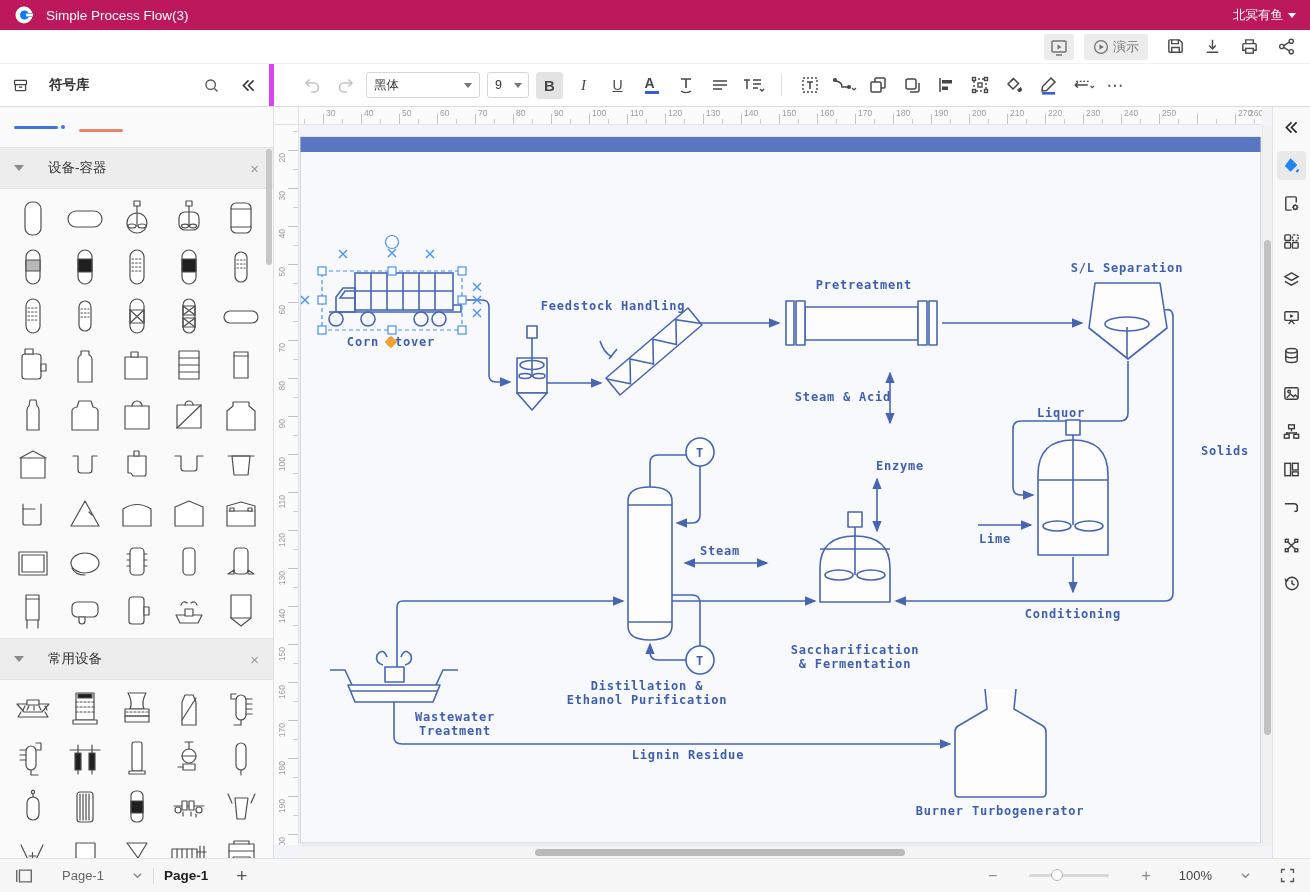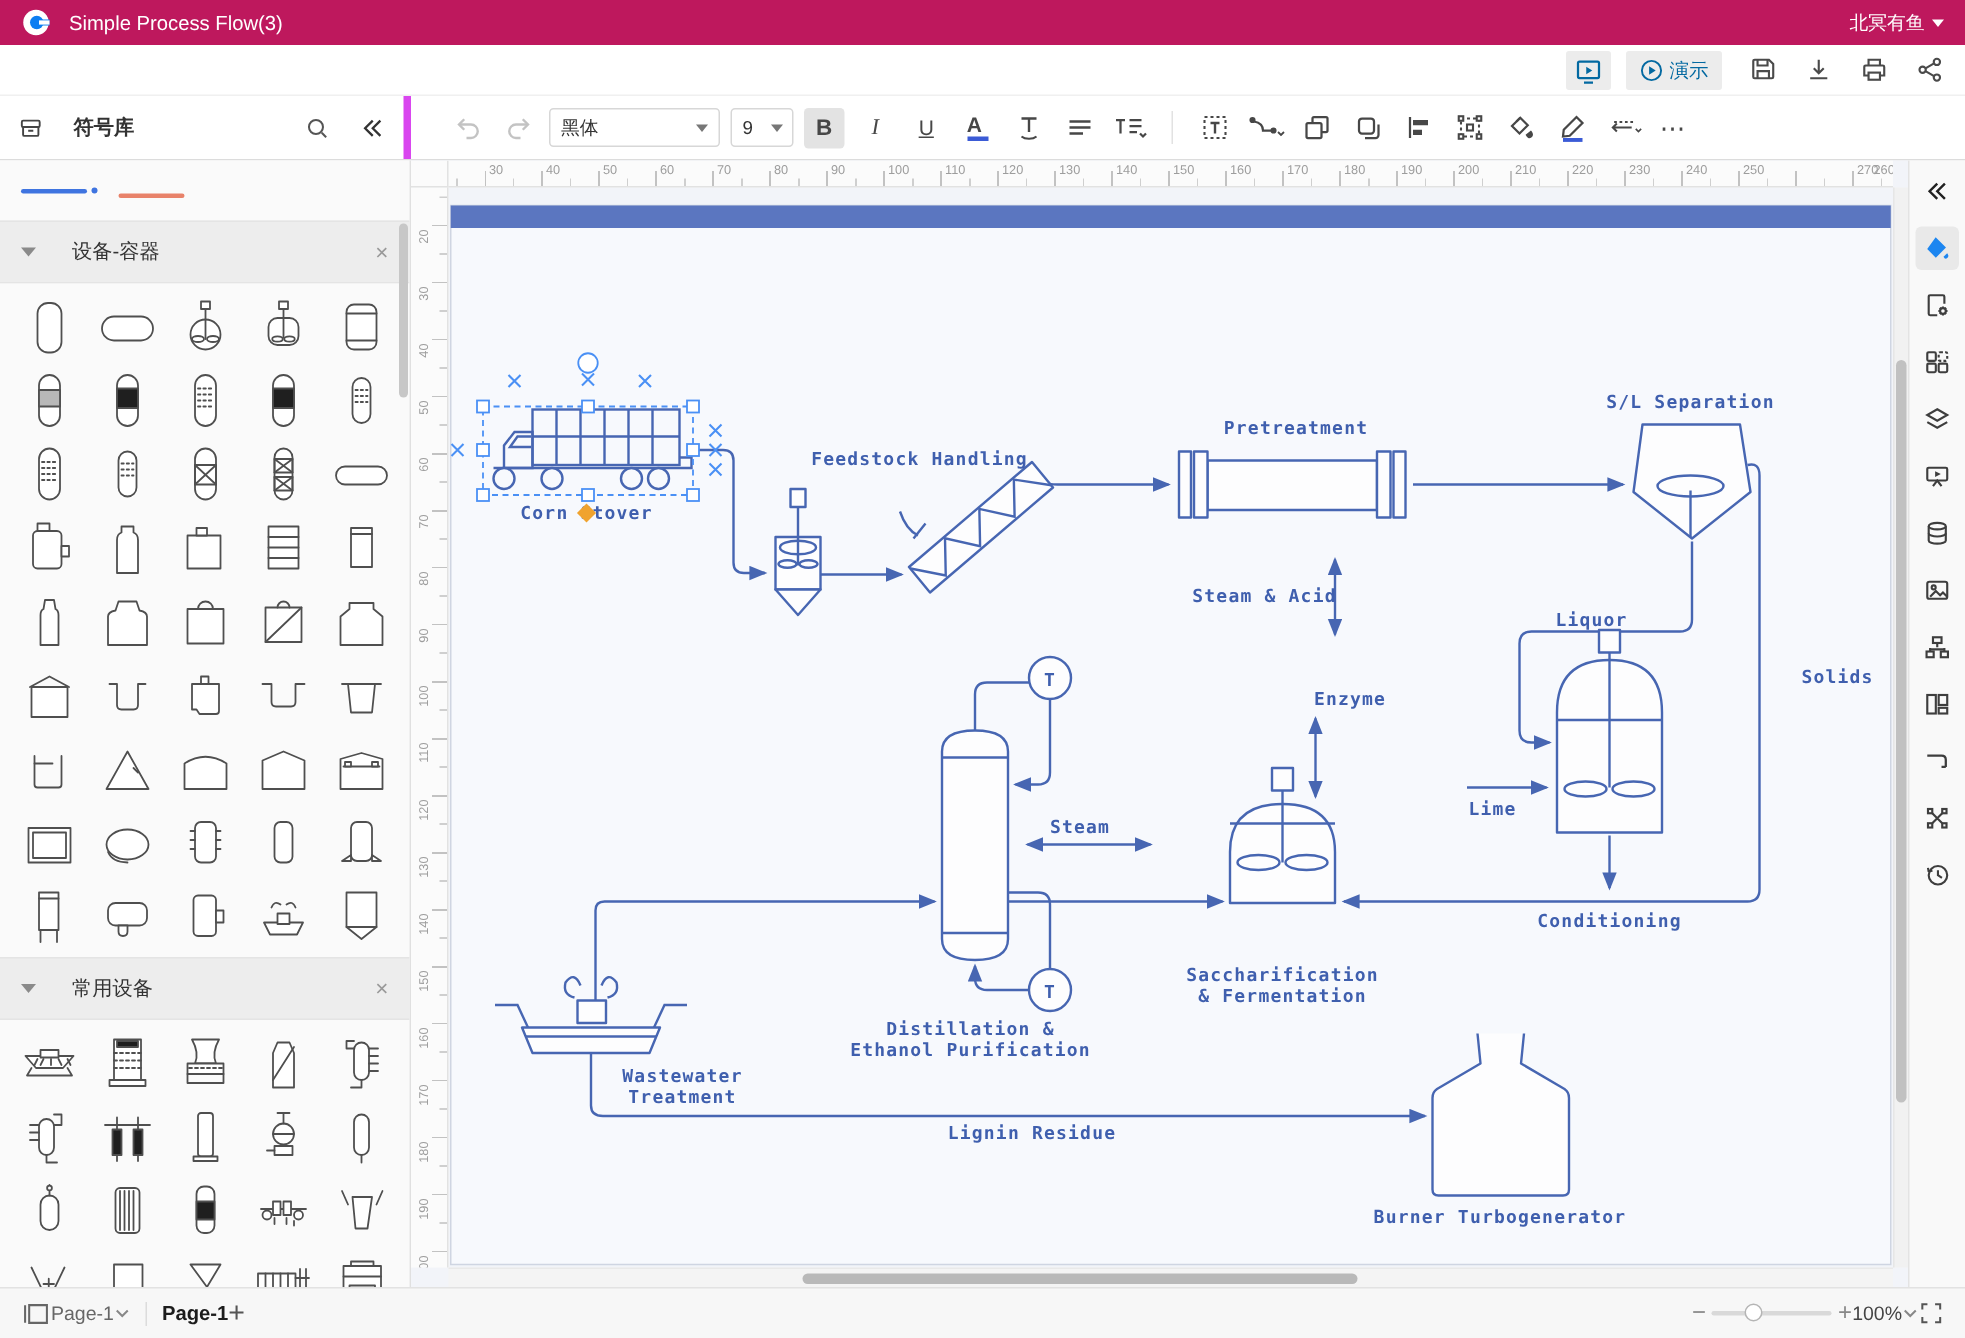--- a/index.html
+++ b/index.html
@@ -8,21 +8,21 @@
   .titlebar{height:30px;background:#be185d;display:flex;align-items:center;padding:0 14px;color:#fff}
   .titlebar .logo{width:20px;height:20px;margin-right:12px}
   .titlebar .doc-title{font-size:13.5px}
   .titlebar .spacer{flex:1}
   .titlebar .user{font-size:12.5px;display:flex;align-items:center;gap:5px;cursor:pointer}
   .caret{width:0;height:0;border-left:4px solid transparent;border-right:4px solid transparent;border-top:5px solid #fff;display:inline-block}
   .caret.dark{border-top-color:#777}
   .menubar{height:34px;background:#fff;display:flex;align-items:center;padding:0 14px;border-bottom:1px solid #f0f0f0}
   .menu-item{font-size:13.5px;color:#262626;margin-right:32px;cursor:pointer}
   .menubar .spacer{flex:1}
-  .mb-btn{height:26px;background:#ececec;border-radius:2px;display:flex;align-items:center;justify-content:center;margin-left:10px;cursor:pointer;color:#0369a1}
+  .mb-btn{height:26px;background:#ececec;border-radius:2px;display:flex;align-items:center;justify-content:center;margin-left:10px;cursor:pointer;color:#737373}
   .mb-btn.sq{width:30px}
   .mb-btn.present{padding:0 9px;gap:4px;font-size:13px}
   .mb-icon{width:19px;height:19px;margin-left:18px;color:#4a4a4a;cursor:pointer}
   .toolbar-row{height:43px;display:flex;border-bottom:1px solid #dcdcdc;background:#fff}
   .panel-head{width:274px;min-width:274px;border-right:5px solid #d946ef;display:flex;align-items:center;padding:0 12px;gap:20px}
   .panel-head .ttl{font-size:13.5px;color:#333;font-weight:bold}
   .panel-head .spacer{flex:1}
   .tb-main{flex:1;display:flex;align-items:center;padding-left:24px;gap:7px}
   .tb-btn{width:27px;height:27px;display:flex;align-items:center;justify-content:center;border-radius:3px;color:#474747;cursor:pointer;position:relative}
   .tb-btn.active{background:#e3e3e3}
@@ -60,21 +60,21 @@
   .ruler-v .ticks-major{position:absolute;right:0;top:25px;bottom:0;width:10px;background:repeating-linear-gradient(180deg,#c2c2c2 0 1px,transparent 1px 38px)}
   .viewport{position:absolute;left:25px;top:18px;width:963px;height:720px;background:#f2f4f9}
   .vscroll{position:absolute;right:0;top:18px;bottom:13px;width:10px;background:#f1f1f1;border-left:1px solid #e6e6e6}
   .vscroll .thumb{position:absolute;left:1px;width:7px;top:115px;height:495px;background:#c1c1c1;border-radius:4px}
   .hscroll{position:absolute;left:25px;right:10px;bottom:0;height:13px;background:#f4f4f4;border-top:1px solid #e9e9e9}
   .hscroll .thumb{position:absolute;top:3px;left:236px;width:370px;height:7px;background:#b9b9b9;border-radius:4px}
   .rail{width:38px;min-width:38px;background:#f9f9f9;border-left:1px solid #e3e3e3;display:flex;flex-direction:column;align-items:center;padding-top:6px;gap:9px}
   .rail .ric{width:29px;height:29px;display:flex;align-items:center;justify-content:center;color:#3e3e3e;cursor:pointer;border-radius:4px}
   .rail .ric.active{background:#e9e9e9;color:#1d86f0}
   .statusbar{height:34px;background:#f7f7f7;border-top:1px solid #e2e2e2;display:flex;align-items:center;padding:0 14px;color:#555}
-  .statusbar .grp{display:flex;align-items:center;gap:0}
+  .statusbar .grp{display:flex;align-items:center;gap:28px}
   .statusbar .divider{width:1px;height:16px;background:#dcdcdc;margin:0 10px}
   .statusbar .pg{font-size:13px;color:#666}
   .statusbar .tab{font-size:13.5px;font-weight:bold;color:#1c1c1c}
   .statusbar .plus{font-size:19px;color:#555;cursor:pointer;line-height:1}
   .statusbar .spacer{flex:1}
   .slider{width:80px;height:3px;background:#d9d9d9;border-radius:2px;position:relative;margin:0 4px}
   .slider .knob{position:absolute;top:-5px;left:22px;width:12px;height:12px;border-radius:50%;background:#fff;border:1px solid #b5b5b5}
   .zoomtxt{font-size:13px;color:#444}
   .minus,.plus2{font-size:16px;color:#888;cursor:pointer}
   svg text.lb{font:bold 12px "DejaVu Sans Mono",monospace;fill:#3f5fae;letter-spacing:.8px;text-anchor:middle}

